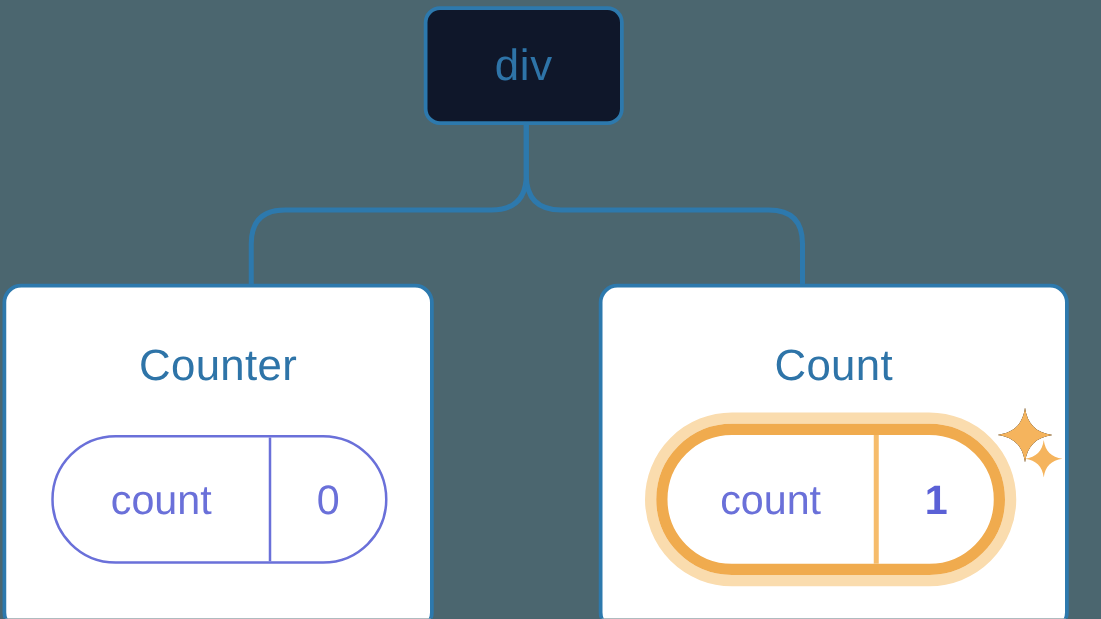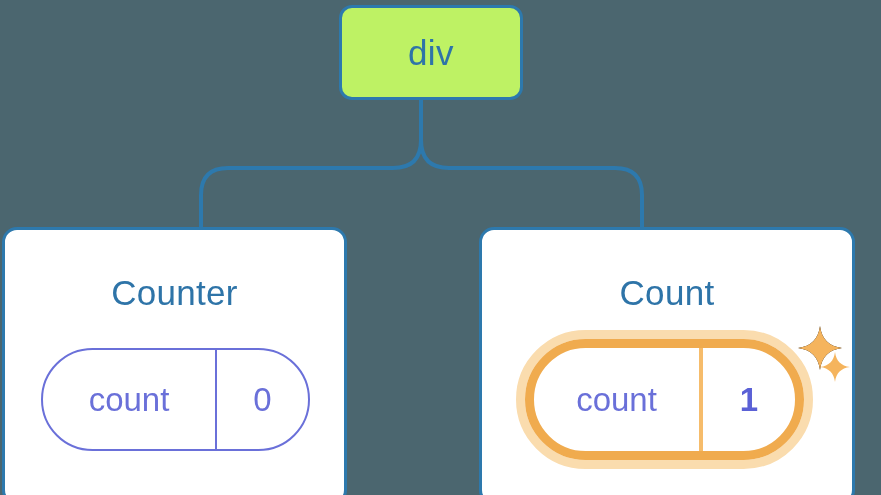--- a/index.html
+++ b/index.html
@@ -21,23 +21,23 @@
     top: 0;
     width: 881px;
     height: 495px;
   }
 
   
   .root-node {
     position: absolute;
     left: 339px;
     top: 5px;
-    width: 184px;
+    width: 160px;
     height: 95px;
-    background: #bef264;
+    background: #0f172a;
     border: 3px solid #2d79ad;
     border-radius: 13px;
     box-sizing: border-box;
     display: flex;
     align-items: center;
     justify-content: center;
   }
   .root-label {
     color: #2e74a8;
     font-size: 35px;

